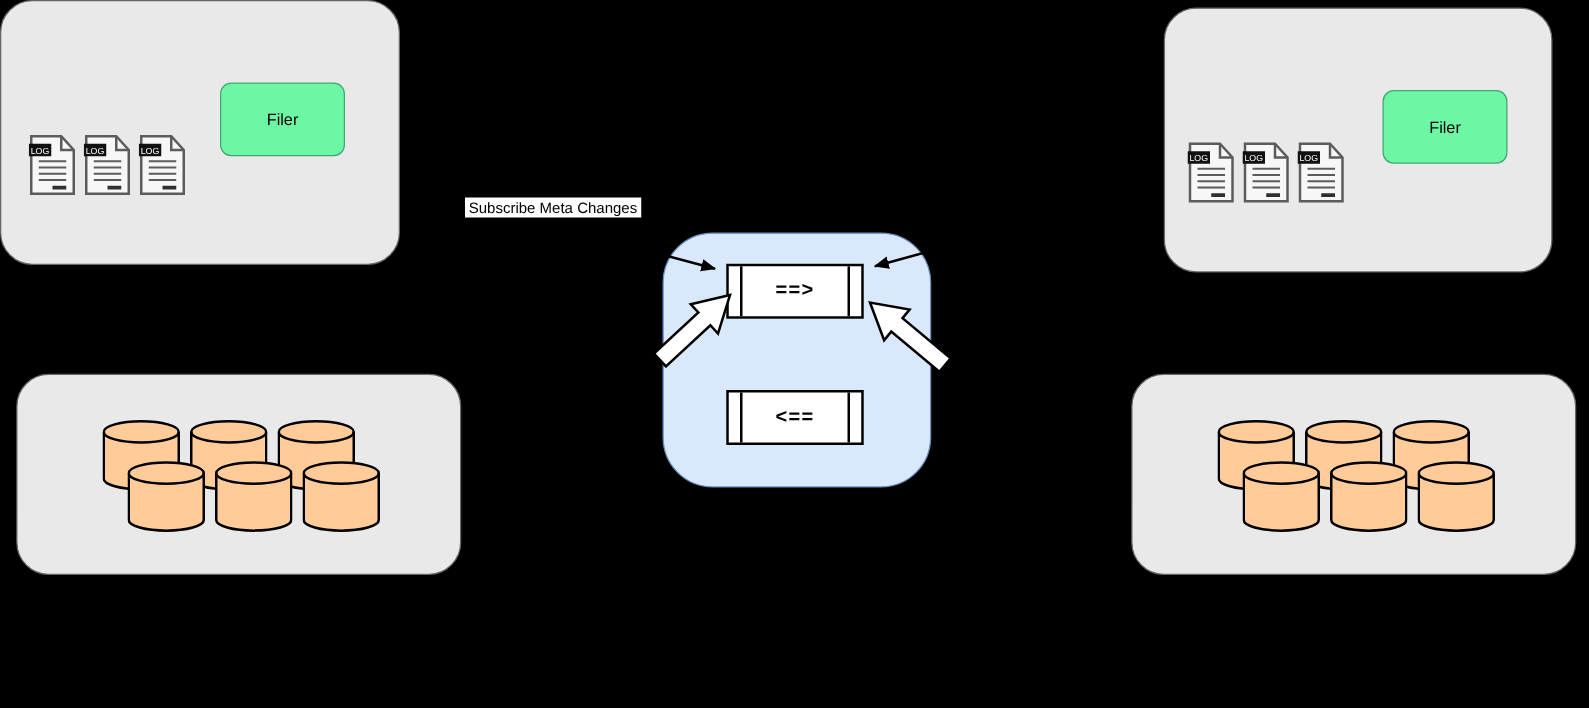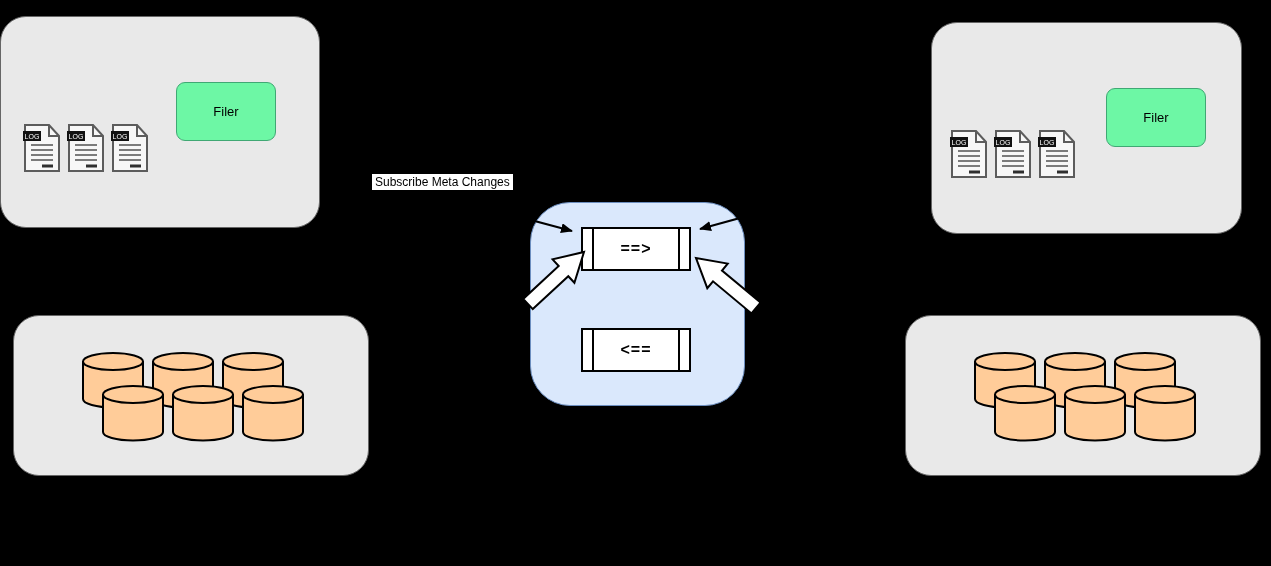--- a/index.html
+++ b/index.html
@@ -1,18 +1,18 @@
 <!DOCTYPE html>
 <html><head>
 <meta charset="utf-8">
 <style>
   html,body{margin:0;padding:0;background:#000;}
   .canvas{
     position:relative;width:1271px;height:474px;background:#000;
-    font-family:"Liberation Sans", sans-serif;overflow:hidden;margin-top:16px;
+    font-family:"Liberation Sans", sans-serif;overflow:hidden;
   }
   .panel{
     position:absolute;background:#e9e9e9;border:1px solid #666;
     border-radius:26px;box-sizing:border-box;
   }
   .filer{
     position:absolute;background:#6df7a5;border:1px solid #40a874;
     border-radius:9px;display:flex;align-items:center;justify-content:center;
     font-size:13px;color:#000;box-sizing:border-box;
   }

